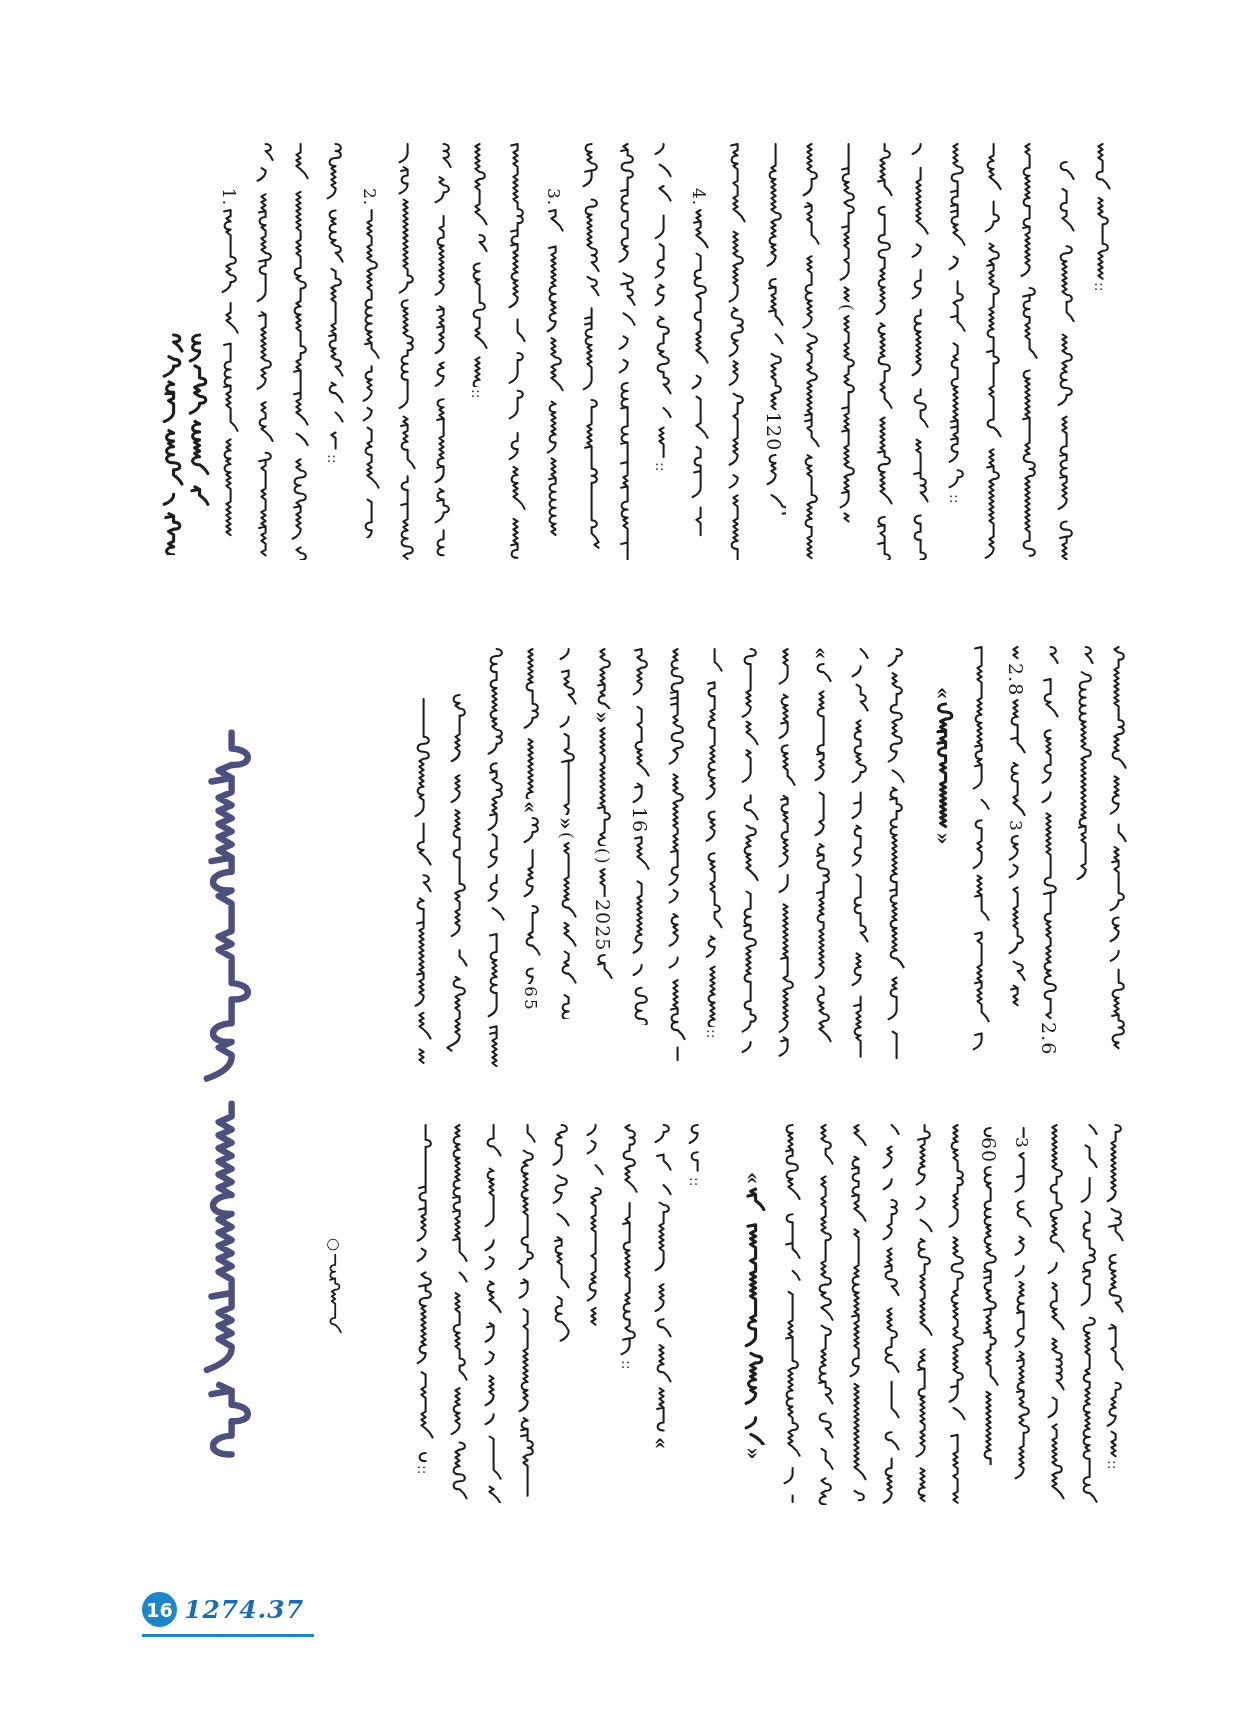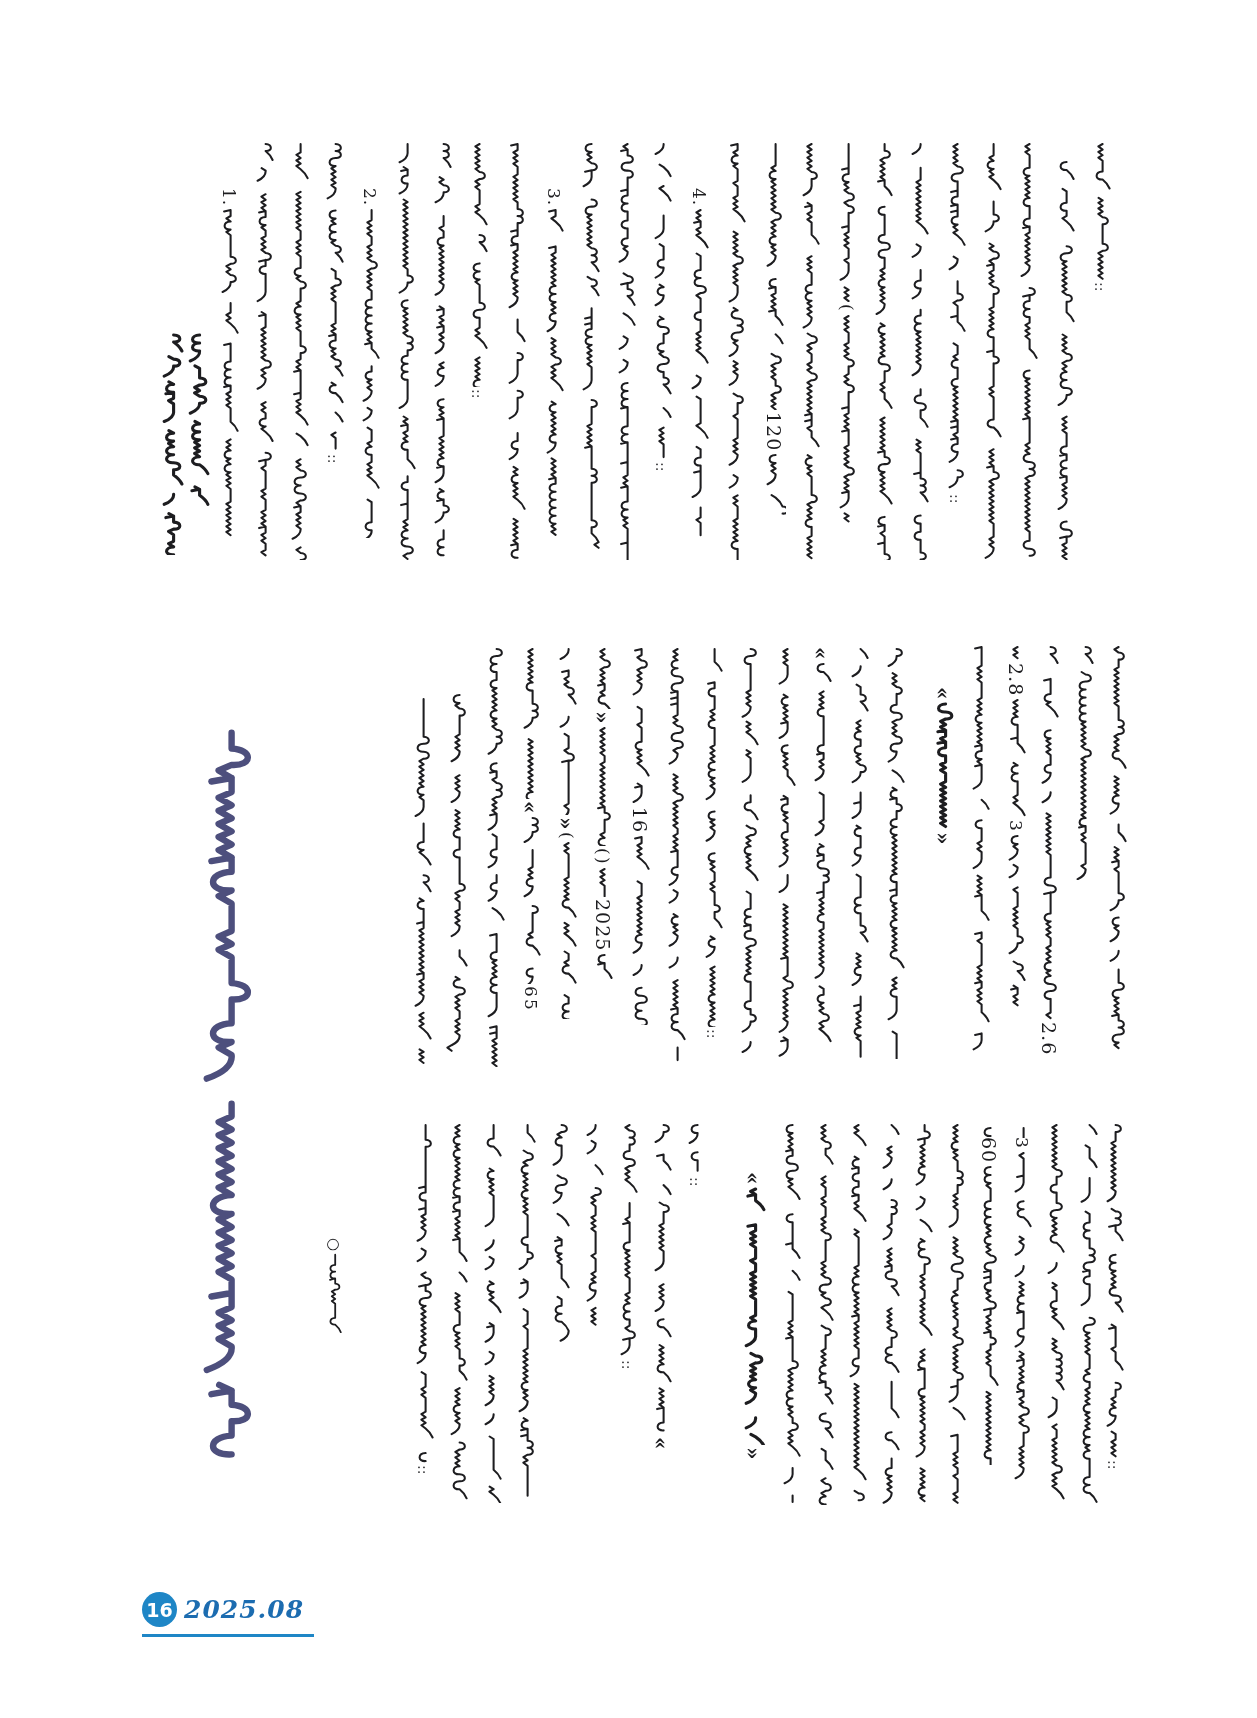--- a/index.html
+++ b/index.html
@@ -484,16 +484,16 @@
     <div class="mcol" style="left:1100px;top:1123px">
         <i class="seg" style="height:335px"><svg width="26" height="335" viewBox="0 0 26 335">
             <path d="M15.6 2.0 c7.0 0.5 7.0 7.5 0 7.0 l0 8.8 l-4.2 2.4 l4.2 3.2 l-4.2 2.4 l4.2 3.2 l-4.2 2.4 l4.2 3.2 l-4.2 2.4 l4.2 3.2 l-4.2 2.4 l4.2 3.2 l-4.2 2.4 l4.2 3.2 l-4.2 2.4 l4.2 3.2 l-4.2 2.4 l4.2 3.2 l-4.2 2.4 l4.2 3.2 q0.5 6.0 -8.0 10.0 M15.6 88.3 l-4.0 -2.5 m4.0 2.5 c7.0 0.5 7.0 7.5 0 7.0 c7.0 0.5 7.0 7.5 0 7.0 l-6.5 1.5 m6.5 -1.5 l0 6.0 q5.0 4.0 7.0 9.0 M15.6 131.8 c-8.0 0.5 -8.0 8.5 0 8.0 c-8.0 0.5 -8.0 8.5 0 8.0 l-4.2 2.4 l4.2 3.2 l-4.2 2.4 l4.2 3.2 l-4.2 2.4 l4.2 3.2 c-8.0 0.5 -8.0 8.5 0 8.0 c7.0 0.5 7.0 7.5 0 7.0 q5.0 4.0 7.0 9.0 M15.6 204.2 l-4.0 -2.5 m4.0 2.5 l-6.5 1.5 m6.5 -1.5 l0 6.0 l0 13.4 l-4.2 2.4 l4.2 3.2 l0 8.4 q5.0 4.0 7.0 9.0 M15.6 259.8 c7.0 0.5 7.0 7.5 0 7.0 l0 6.8 l-4.2 2.4 l4.2 3.2 l-4.2 2.4 l4.2 3.2 c-8.0 0.5 -8.0 8.5 0 8.0 q0.5 6.0 -8.0 10.0 M15.6 311.1 l-4.0 -2.5 m4.0 2.5 l0 5.4 l-4.2 2.4 l4.2 3.2 l-4.2 2.4 l4.2 3.2 l-4.2 2.4 l4.2 3.2" fill="none" stroke="#1d1d20" stroke-width="2.05" stroke-linecap="round" stroke-linejoin="round"></path>
           </svg></i>
         <span class="fs">::</span>
       </div>
   </div>
 
   <div class="footer">
     <span class="pagenum-circle">16</span>
-    <span class="issue">2025.08</span>
+    <span class="issue">1274.37</span>
   </div>
 
 </div>
 
 </body></html>

